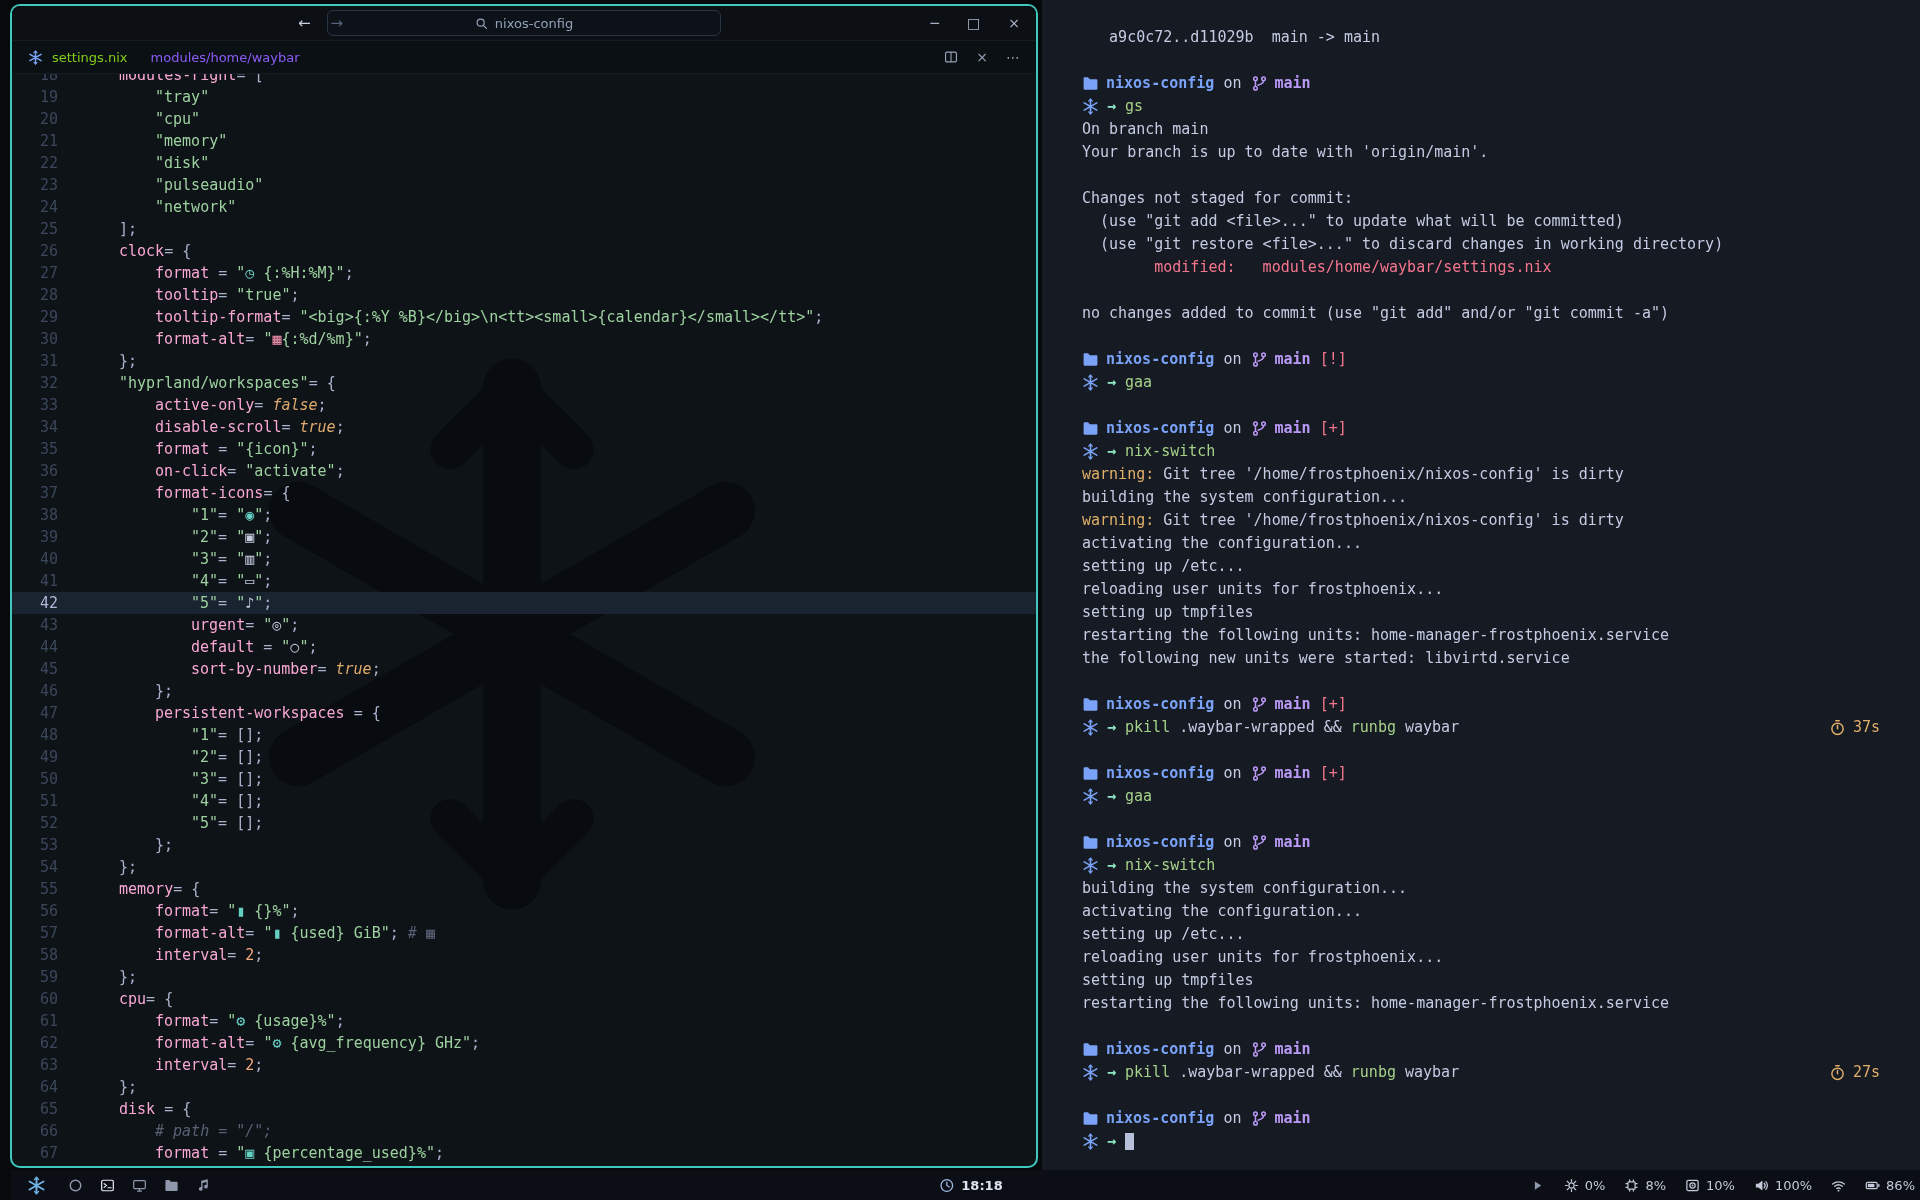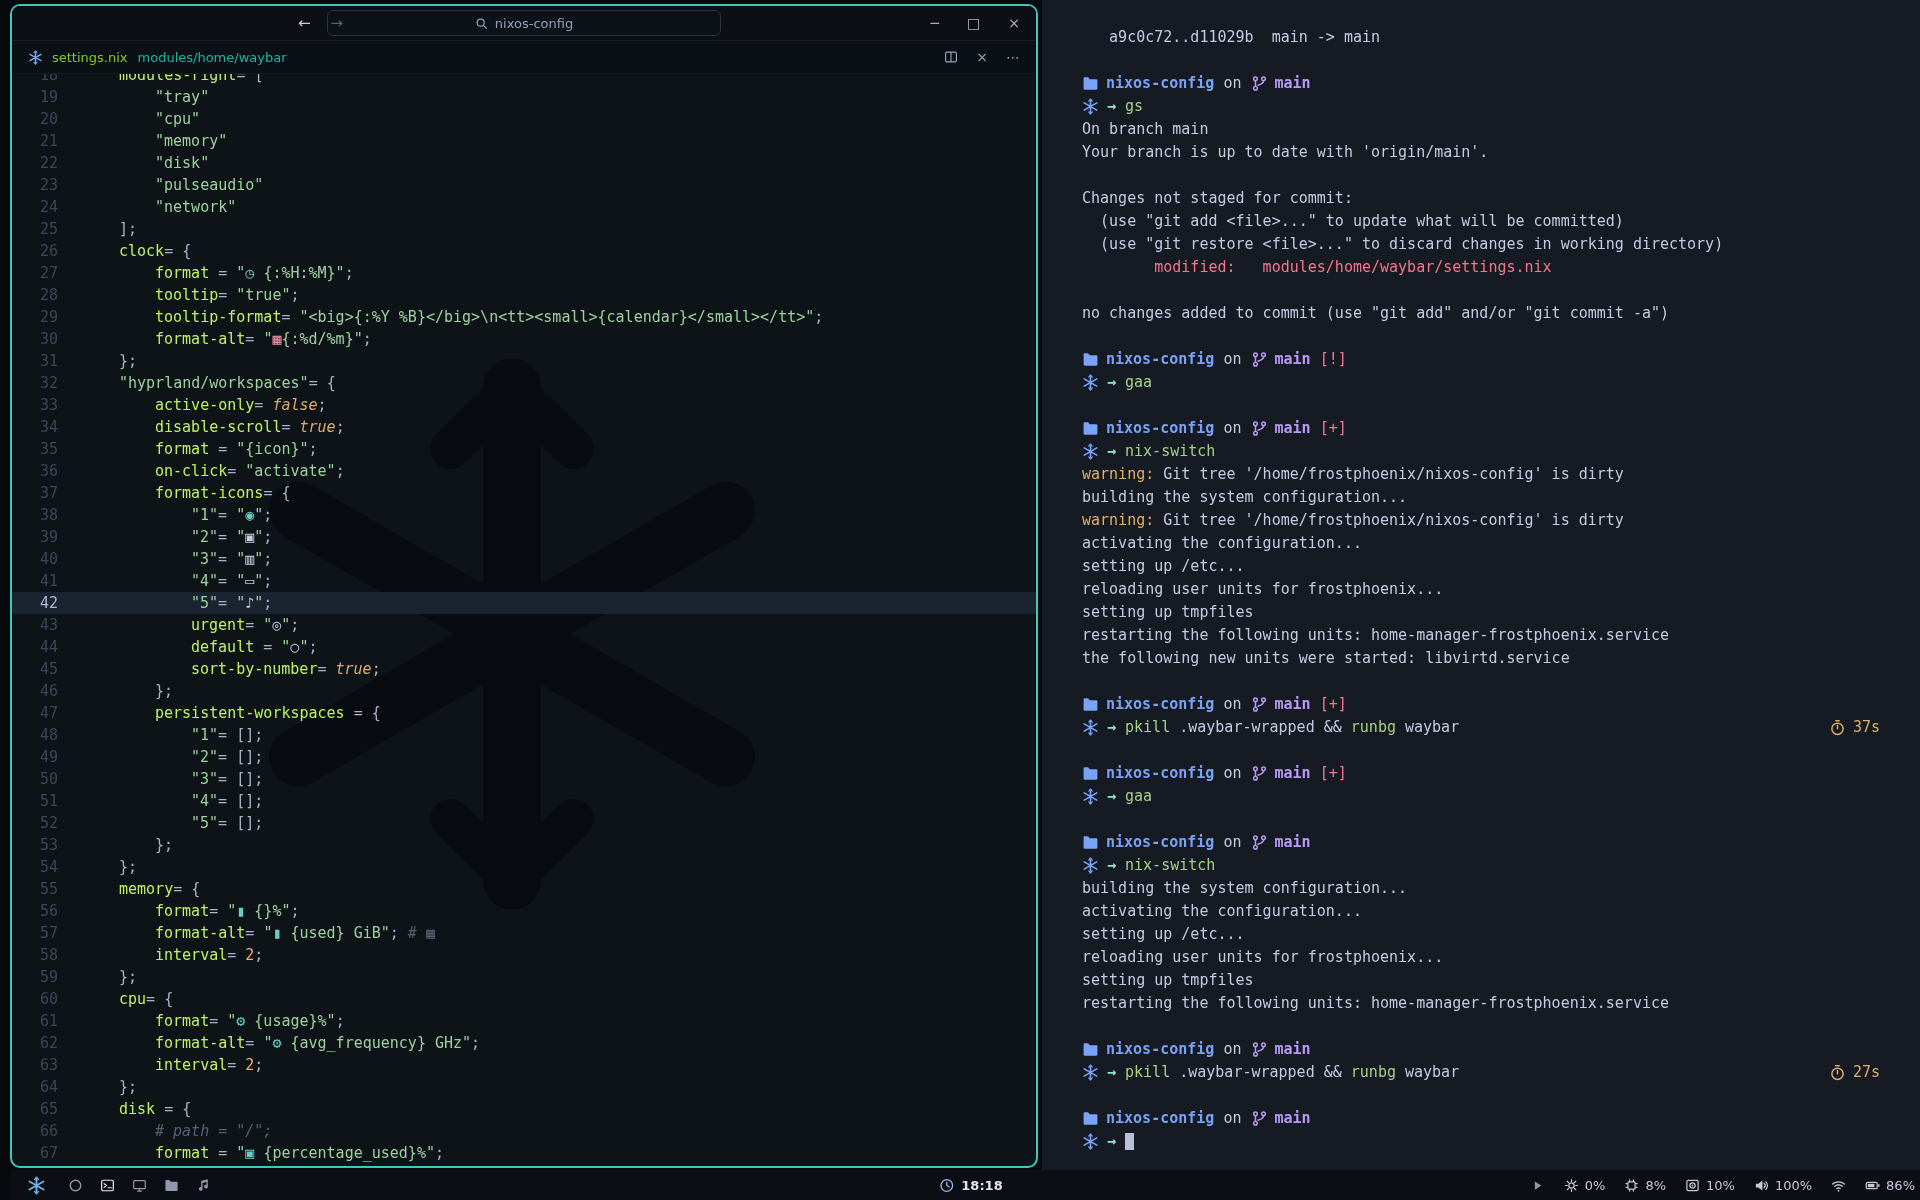--- a/index.html
+++ b/index.html
@@ -17,36 +17,36 @@
   .searchbox{width:392px;height:24px;border:1px solid #2a3544;border-radius:6px;background:#0d1218;
     display:flex;align-items:center;justify-content:center;gap:7px;color:#93a0ba;font-size:13px}
   .s-ic{width:13px;height:13px;display:inline-flex}
   .s-ic svg{width:100%;height:100%}
   .win-controls{position:absolute;right:16px;display:flex;gap:28px;color:#aeb7cc;font-size:14px}
   .tabbar{height:32px;display:flex;align-items:center;padding:0 16px;background:#0b1015;
     border-bottom:1px solid #141b23;font-size:13px}
   .tab-ic{width:15px;height:15px;display:inline-flex;color:#7aa2f7}
   .tab-ic svg{width:100%;height:100%}
   .tab-file{color:#84cc16;margin-left:9px}
-  .tab-path{color:#14b8a6;margin-left:10px}
+  .tab-path{color:#8b5cf6;margin-left:23px}
   .tabbar-right{margin-left:auto;display:flex;gap:18px;align-items:center;color:#98a2b8;font-size:14px}
   .tb-ic{width:14px;height:14px;display:inline-flex}
   .tb-ic svg{width:100%;height:100%}
 
   .code-area{position:relative;height:1096px;overflow:hidden}
   .watermark{position:absolute;left:210px;top:270px;width:580px;height:580px;color:#080c11;z-index:0}
   .watermark svg{width:100%;height:100%}
   #code-lines{position:relative;z-index:1;margin-top:-10px;
     font-family:"DejaVu Sans Mono","DejaVu Sans",monospace;font-size:15px;line-height:22px}
   .row{display:flex;height:22px;white-space:pre}
   .row.current{background:#1a2330}
   .ln{width:46px;text-align:right;color:#3c475c;flex:none}
   .row.current .ln{color:#aeb9d6}
   .codetext{display:inline-block}
-  .tk-k{color:#bef264}
+  .tk-k{color:#f9a8d4}
   .tk-s{color:#9ed1a0}
   .tk-p{color:#aab3cc}
   .tk-b{color:#dfab6d;font-style:italic}
   .tk-n{color:#f5a97f}
   .tk-c{color:#586074;font-style:italic}
   .tk-g{color:#66cfc4}
   .tk-g2{color:#c3cbdf}
   .tk-gr{color:#ec8fa8}
 
   

